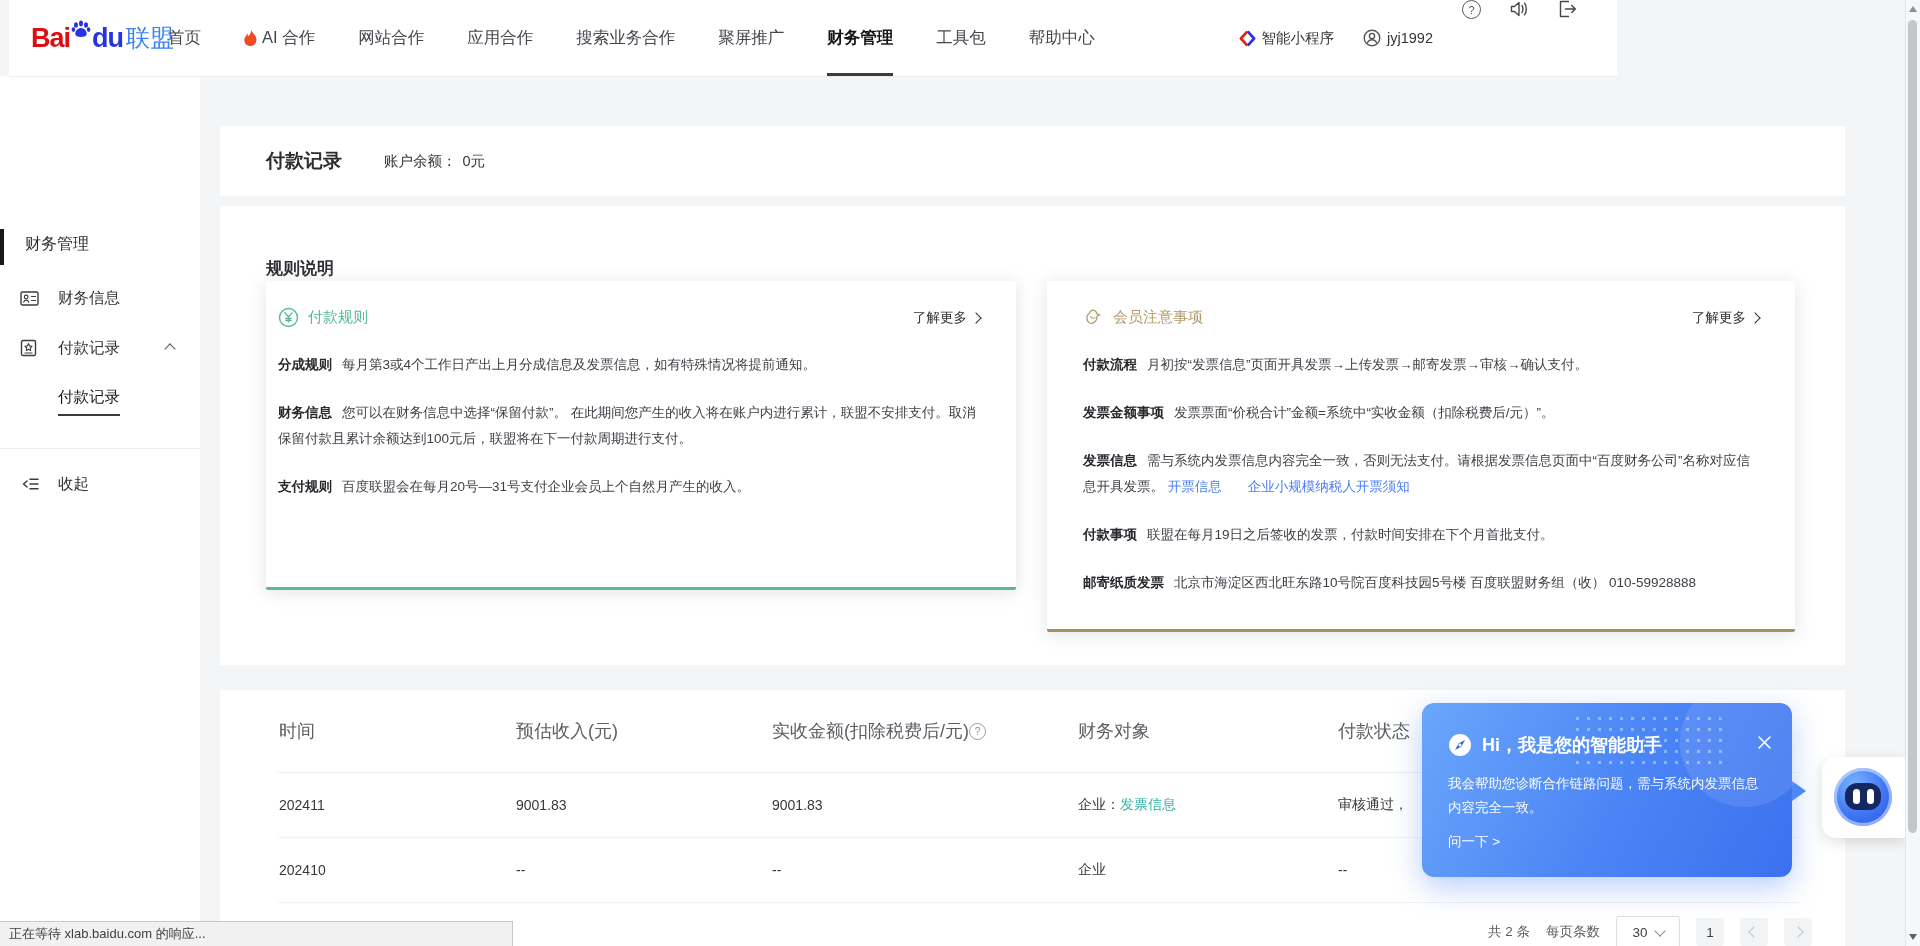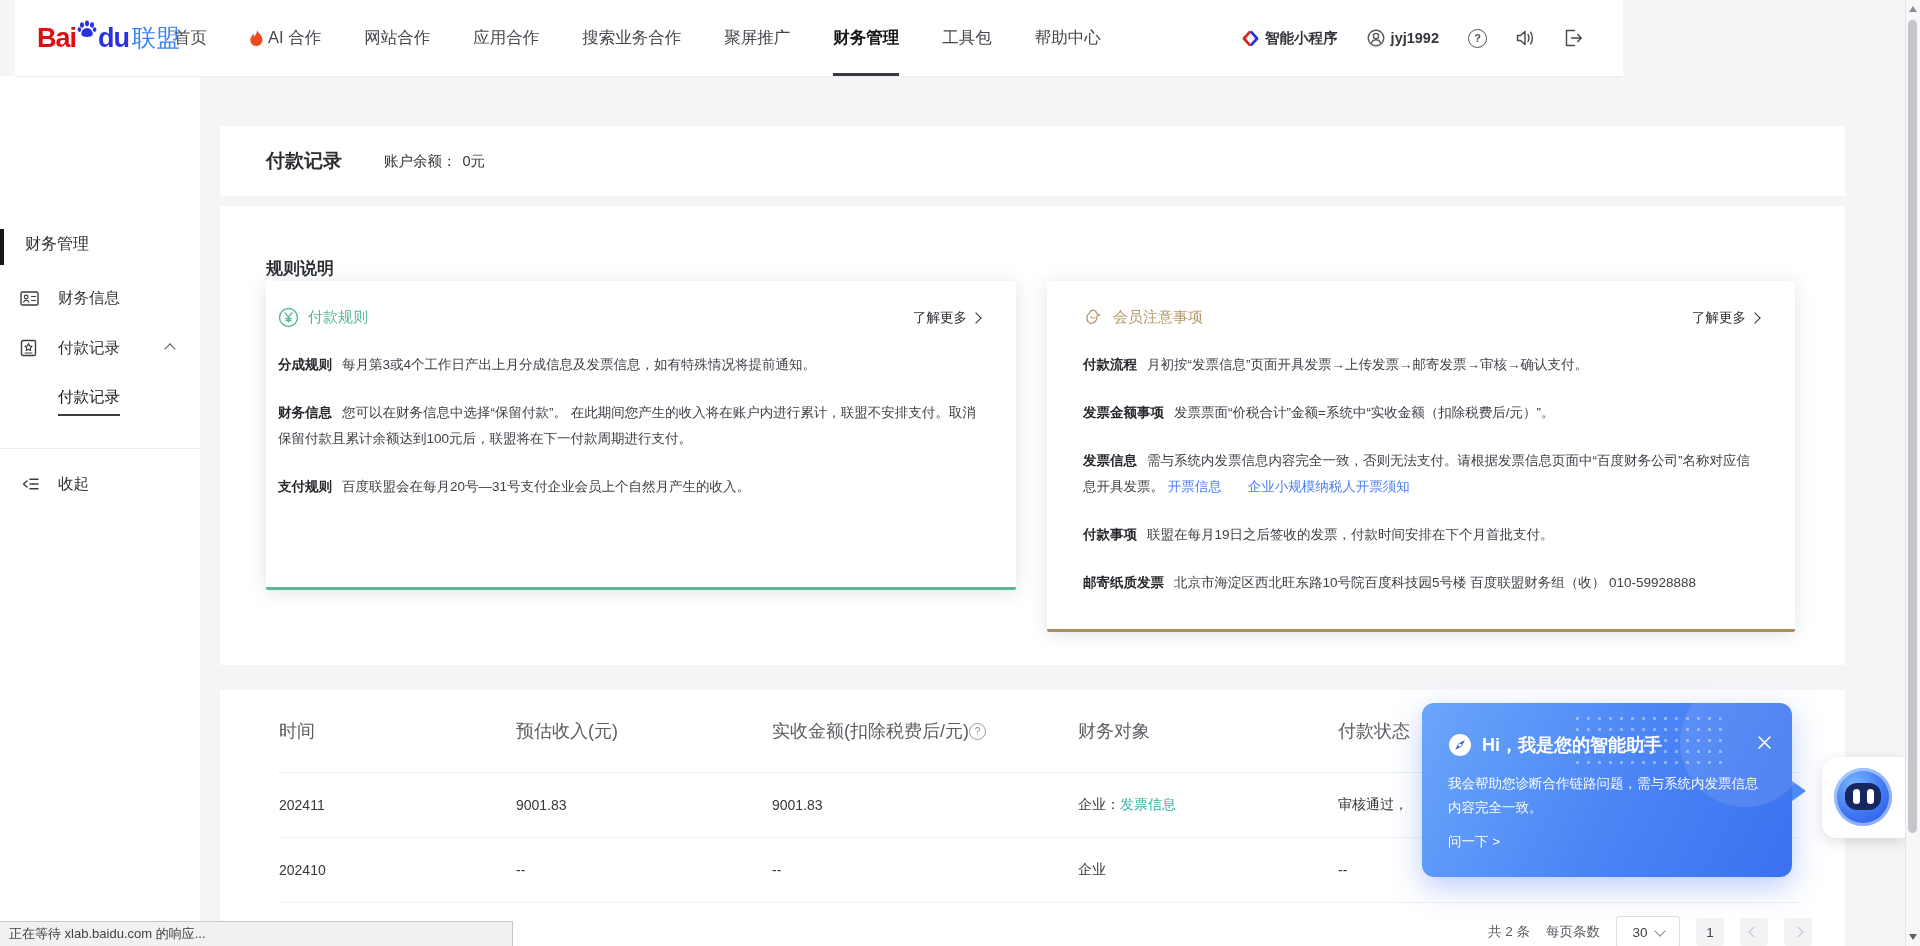--- a/index.html
+++ b/index.html
@@ -1,30 +1,30 @@
 <!DOCTYPE html>
 <html><head>
 <meta charset="utf-8">
 <style>
   html,body{margin:0;padding:0;}
   body{width:1920px;height:946px;font-family:"Liberation Sans","DejaVu Sans",sans-serif;}
   .screen{position:relative;width:1920px;height:946px;overflow:hidden;background:#f4f5f7;}
 
   
-  .topbar{position:absolute;left:15px;top:0;width:1608px;height:76px;background:#fff;border-bottom:1px solid #ececee;z-index:20;}
+  .topbar{position:absolute;left:9px;top:0;width:1608px;height:76px;background:#fff;border-bottom:1px solid #ececee;z-index:20;}
   .logo{position:absolute;left:22px;top:0;height:76px;display:flex;align-items:center;cursor:pointer;}
   .logo-bai{font-size:27px;font-weight:700;color:#e10b12;letter-spacing:-1px;}
   .logo-paw{margin:0 1px;transform:translateY(-7px);}
   .logo-du{font-size:27px;font-weight:700;color:#2932e1;letter-spacing:-1px;}
   .logo-union{font-size:24px;font-weight:400;color:#3b82f6;margin-left:3px;}
   .nav{position:absolute;left:159px;top:0;height:76px;display:flex;align-items:stretch;gap:43px;}
   .nav-item{display:flex;align-items:center;gap:5px;font-size:16.5px;color:#45474d;position:relative;cursor:pointer;white-space:nowrap;}
   .nav-item.active{color:#141519;font-weight:700;}
   .nav-item.active::after{content:"";position:absolute;left:0;right:0;bottom:0;height:3px;background:#3a3b40;}
-  .topbar-right{position:absolute;right:40px;top:0;height:76px;display:flex;align-items:center;gap:29px;font-weight:bold;}
+  .topbar-right{position:absolute;right:40px;top:0;height:76px;display:flex;gap:29px;}
   .tr-group{display:flex;align-items:center;gap:6px;font-size:14.5px;color:#33353a;cursor:pointer;white-space:nowrap;}
   .icon-circle-q{width:17px;height:17px;border:1.5px solid #55575c;border-radius:50%;display:flex;align-items:center;justify-content:center;font-size:11px;color:#55575c;cursor:pointer;}
   .icon-circle-q::before{content:"?";}
 
   
   .sidebar{position:absolute;left:0;top:76px;width:200px;height:870px;background:#fff;z-index:10;}
   .side-section{position:absolute;left:25px;top:158px;font-size:16px;color:#2b2d31;}
   .side-bar-indicator{position:absolute;left:0;top:153px;width:4px;height:36px;background:#17181a;}
   .side-item{position:absolute;left:0;width:200px;height:34px;display:flex;align-items:center;cursor:pointer;}
   .side-item .si-icon{position:absolute;left:20px;display:flex;}

